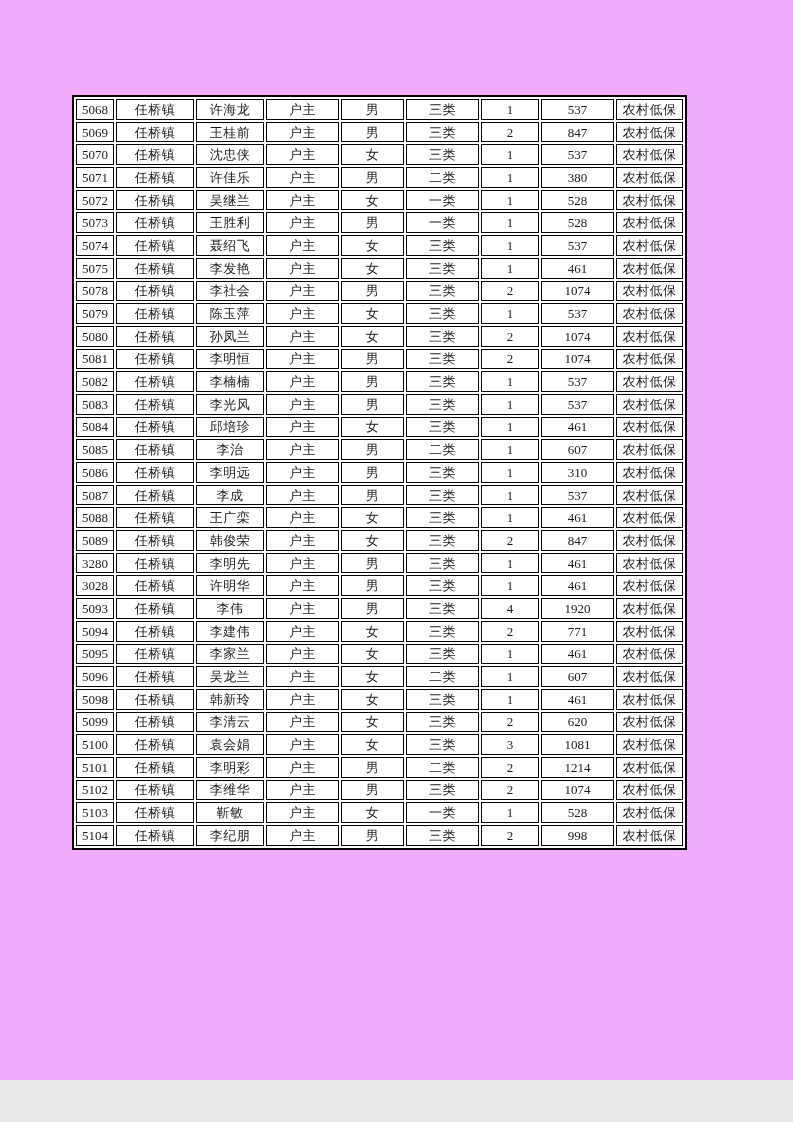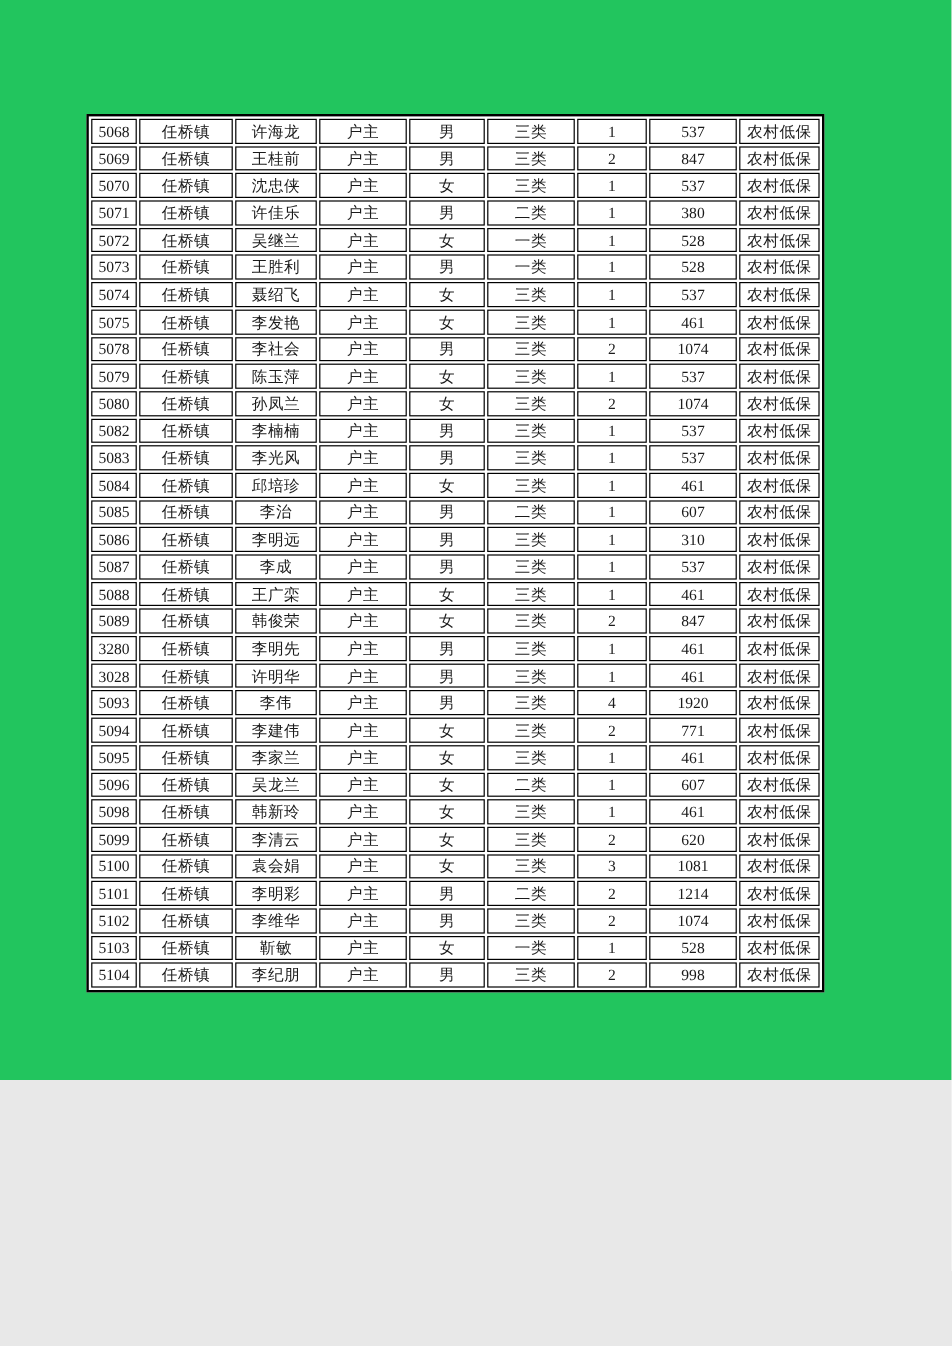--- a/index.html
+++ b/index.html
@@ -1,21 +1,21 @@
 <!DOCTYPE html>
 <html><head>
 <meta charset="utf-8">
 <style>
   * { margin: 0; padding: 0; box-sizing: border-box; }
   html, body { background: #e8e8e8; }
   .page {
     position: relative;
     width: 793px;
-    height: 900px;
-    background: #22c55e;
+    height: 1080px;
+    background: #f0abfc;
     margin: 0 auto;
     overflow: hidden;
     font-family: "Liberation Serif", "DejaVu Serif", serif;
   }
   table.roster {
     position: absolute;
     left: 72px;
     top: 95px;
     width: 611px;
     table-layout: fixed;
@@ -170,20 +170,31 @@
           <td>任桥镇</td>
           <td>孙凤兰</td>
           <td>户主</td>
           <td>女</td>
           <td>三类</td>
           <td class="num">2</td>
           <td class="num">1074</td>
           <td>农村低保</td>
         </tr>
         <tr>
+          <td class="num">5081</td>
+          <td>任桥镇</td>
+          <td>李明恒</td>
+          <td>户主</td>
+          <td>男</td>
+          <td>三类</td>
+          <td class="num">2</td>
+          <td class="num">1074</td>
+          <td>农村低保</td>
+        </tr>
+        <tr>
           <td class="num">5082</td>
           <td>任桥镇</td>
           <td>李楠楠</td>
           <td>户主</td>
           <td>男</td>
           <td>三类</td>
           <td class="num">1</td>
           <td class="num">537</td>
           <td>农村低保</td>
         </tr>

